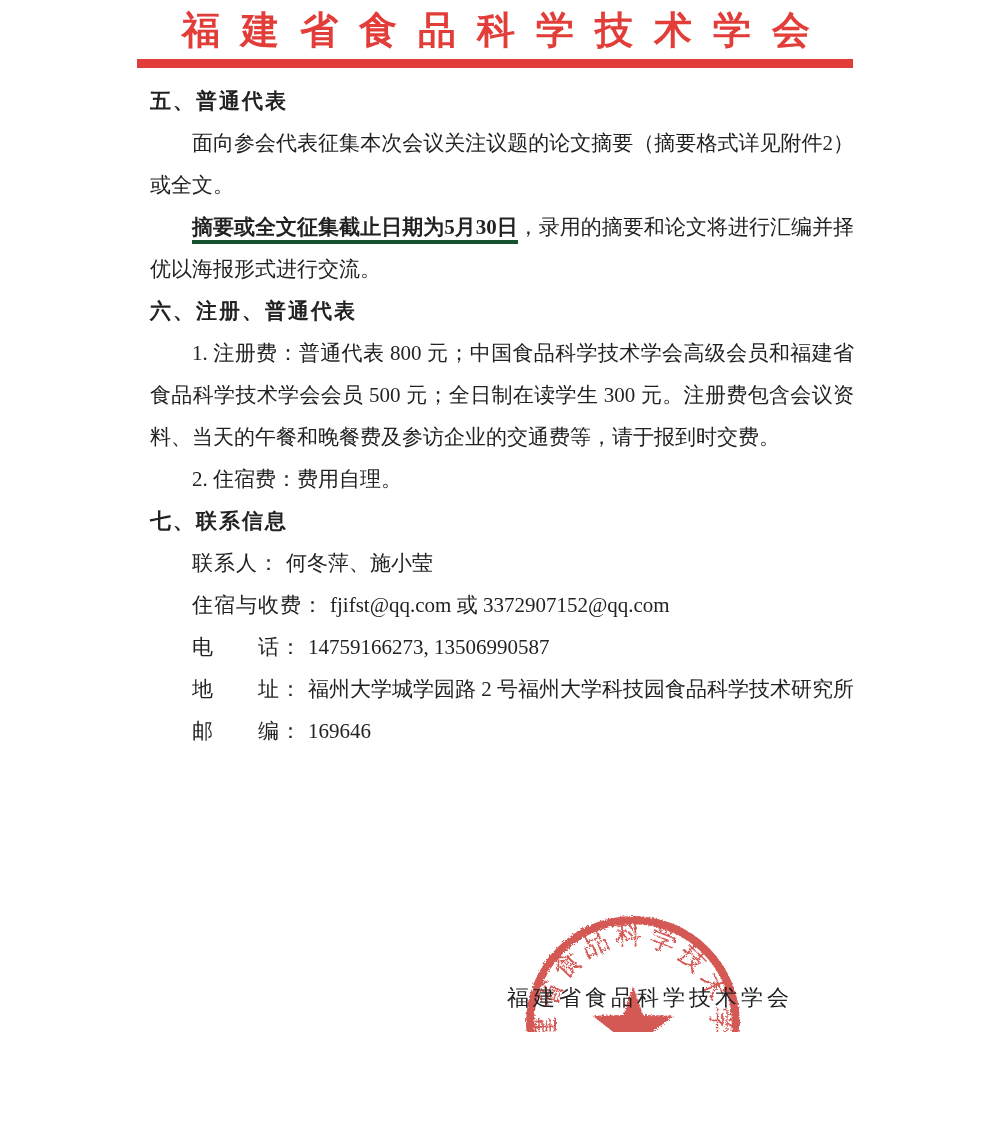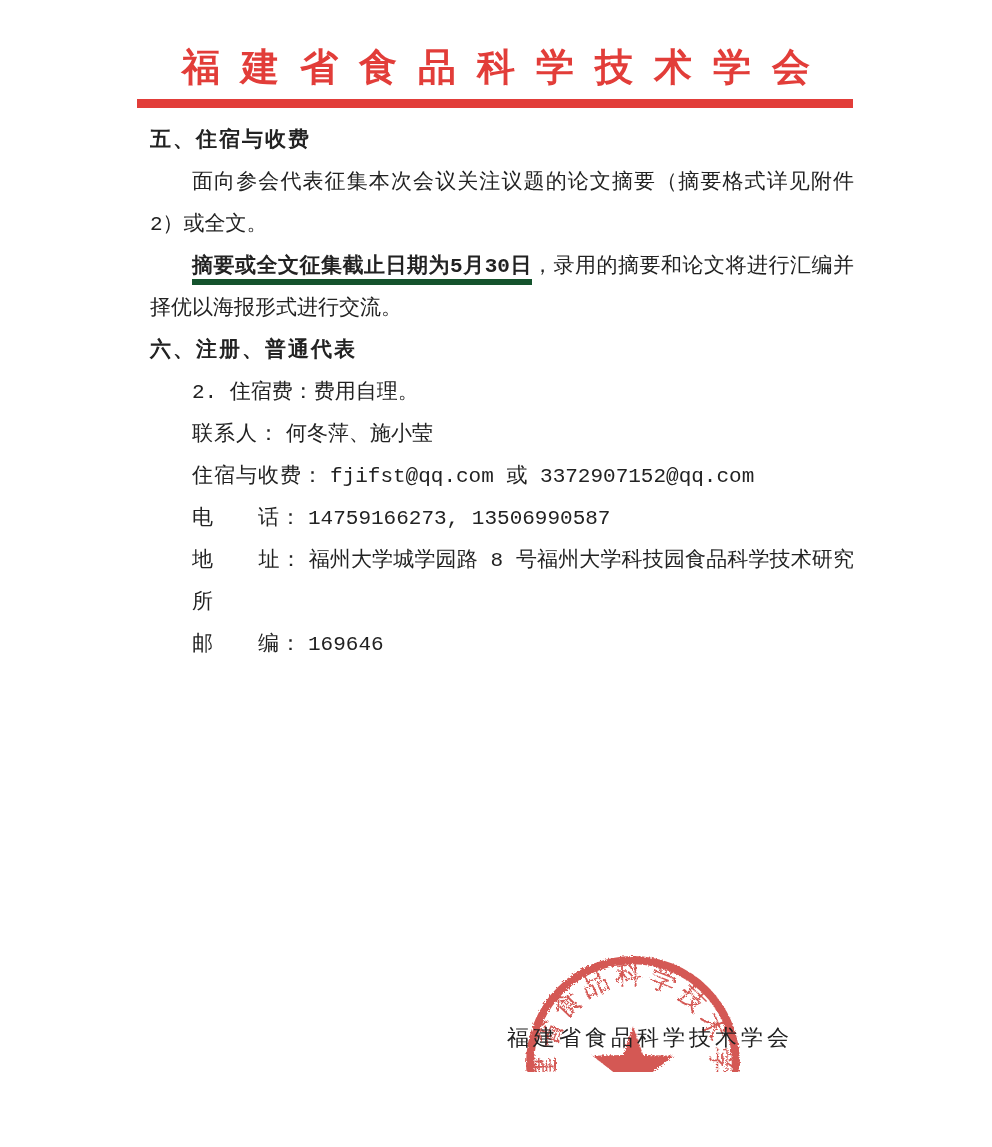--- a/index.html
+++ b/index.html
@@ -3,23 +3,22 @@
 <meta charset="utf-8">
 <style>
   * { box-sizing: border-box; }
   html, body { margin: 0; padding: 0; background: #ffffff; }
   .page {
     position: relative;
     width: 992px;
     height: 1032px;
     background: #ffffff;
     overflow: hidden;
-    font-family: Liberation Mono, monospace;
+    font-family: Liberation Serif, serif;
     color: #222222;
-    margin-top: 40px;
   }
   
   .letterhead-title {
     margin: 0;
     padding-top: 6px;
     line-height: 48px;
     text-align: center;
     font-size: 38px;
     font-weight: bold;
     color: #e23d39;
@@ -46,21 +45,21 @@
     font-weight: bold;
     line-height: 42px;
     letter-spacing: 2px;
   }
   .para {
     margin: 0;
     text-indent: 2em;
   }
   .bold-underline {
     font-weight: bold;
-    border-bottom: 6px solid #14532d;
+    border-bottom: 4px solid #14532d;
     padding-bottom: 1px;
   }
   .contact-row {
     margin: 0;
     padding-left: 2em;
     line-height: 42px;
   }
   .contact-label { letter-spacing: 1px; }
   .contact-value { padding-left: 6px; }
   
@@ -94,32 +93,34 @@
 </head>
 <body>
 
 <div class="page">
 
   <h1 class="letterhead-title">福建省食品科学技术学会</h1>
   <div class="letterhead-rule"></div>
 
   <div class="content">
 
-    <h2 class="sec-heading">五、住宿与收费</h2>
+    <h2 class="sec-heading">五、普通代表</h2>
     <p class="para">面向参会代表征集本次会议关注议题的论文摘要（摘要格式详见附件2）或全文。</p>
     <p class="para"><span class="bold-underline">摘要或全文征集截止日期为5月30日</span><span>，录用的摘要和论文将进行汇编并择优以海报形式进行交流。</span></p>
 
     <h2 class="sec-heading">六、注册、普通代表</h2>
+    <p class="para">1. 注册费：普通代表 800 元；中国食品科学技术学会高级会员和福建省食品科学技术学会会员 500 元；全日制在读学生 300 元。注册费包含会议资料、当天的午餐和晚餐费及参访企业的交通费等，请于报到时交费。</p>
     <p class="para">2. 住宿费：费用自理。</p>
 
+    <h2 class="sec-heading">七、联系信息</h2>
 
     <p class="contact-row"><span class="contact-label">联系人：</span><span class="contact-value">何冬萍、施小莹</span></p>
     <p class="contact-row"><span class="contact-label">住宿与收费：</span><span class="contact-value">fjifst@qq.com 或 3372907152@qq.com</span></p>
     <p class="contact-row"><span class="contact-label">电　　话：</span><span class="contact-value">14759166273, 13506990587</span></p>
-    <p class="contact-row"><span class="contact-label">地　　址：</span><span class="contact-value">福州大学城学园路 8 号福州大学科技园食品科学技术研究所</span></p>
+    <p class="contact-row"><span class="contact-label">地　　址：</span><span class="contact-value">福州大学城学园路 2 号福州大学科技园食品科学技术研究所</span></p>
     <p class="contact-row"><span class="contact-label">邮　　编：</span><span class="contact-value">169646</span></p>
   </div>
 
   <svg class="stamp" viewBox="0 0 220 220" xmlns="http://www.w3.org/2000/svg" aria-hidden="true">
     <defs>
       <filter id="rough">
         <feTurbulence type="fractalNoise" baseFrequency="0.55" numOctaves="2" result="n"></feTurbulence>
         <feDisplacementMap in="SourceGraphic" in2="n" scale="4"></feDisplacementMap>
       </filter>
     </defs>

